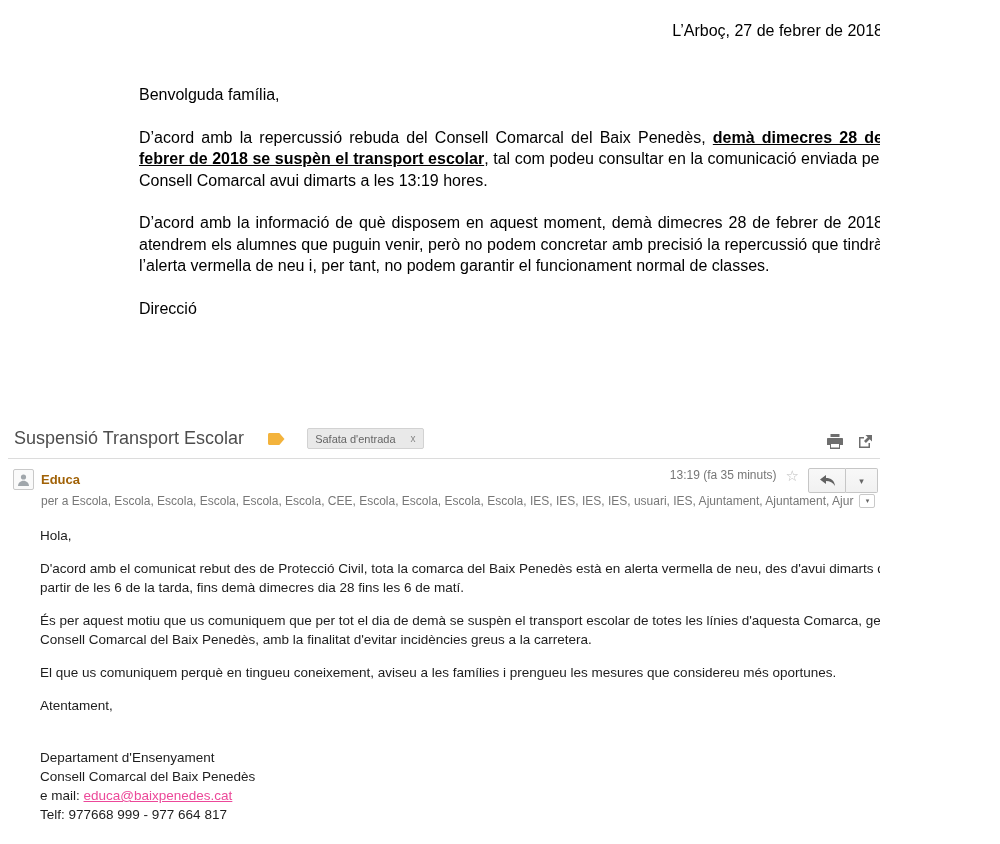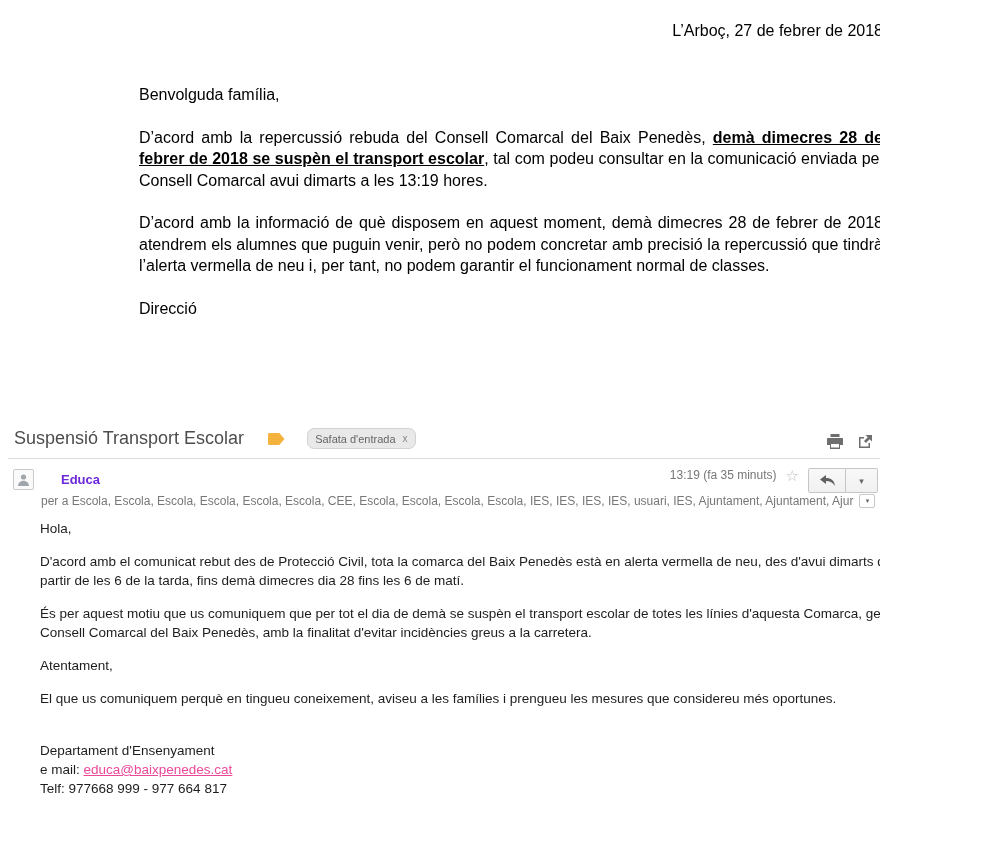--- a/index.html
+++ b/index.html
@@ -22,38 +22,38 @@
   .link { color:#1155cc; text-decoration:underline; cursor:pointer; }
 
   
   .subject-row {
     position:absolute; top:428px; left:14px; display:flex; 
   }
   .subject { font-size:18px; color:#4d4d4d; }
   .label-icon { margin-left:24px; display:flex; align-items:center; }
   .inbox-chip {
     margin-left:22px; background:#e9e9e9; border:1px solid #d2d2d2;
-    border-radius:7px; font-size:11px; color:#666; padding:2px 7px;
-    display:flex; align-items:center; gap:7px; cursor:pointer;
+    border-radius:2px; font-size:11px; color:#666; padding:2px 7px;
+    display:flex; align-items:center; gap:15px; cursor:pointer;
   }
   .chip-x { font-size:10px; color:#888; cursor:pointer; }
 
   .header-icons {
     position:absolute; top:434px; right:8px; display:flex; gap:15px; align-items:center;
   }
   .icon-btn { cursor:pointer; display:flex; align-items:center; }
 
   .divider { position:absolute; top:458px; left:8px; width:992px; border-top:1px solid #dcdcdc; }
 
   .avatar {
     position:absolute; top:469px; left:13px; width:19px; height:19px;
     border:1px solid #c9c9c9; border-radius:2px; background:#fafafa;
     display:flex; align-items:center; justify-content:center; cursor:pointer;
   }
-  .sender-name { position:absolute; top:472px; left:41px; font-size:13px; font-weight:bold; color:#6d28d9;margin-left:20px; }
+  .sender-name { position:absolute; top:472px; left:41px; font-size:13px; font-weight:bold; color:#a16207; }
 
   .meta-right { position:absolute; top:468px; right:2px; display:flex; align-items:flex-start; gap:9px; }
   .timestamp { font-size:12px; color:#777; }
   .star { font-size:15px; color:#bdbdbd; cursor:pointer; line-height:1; }
   .btn-group { display:flex; }
   .btn {
     height:25px; border:1px solid #c6c6c6; background:linear-gradient(#f8f8f8,#f1f1f1);
     display:flex; align-items:center; justify-content:center; cursor:pointer; box-sizing:border-box;
   }
   .btn-reply { min-width:38px; border-radius:2px 0 0 2px; }
@@ -65,21 +65,21 @@
   }
   .recip-drop {
     width:14px; height:12px; border:1px solid #c9c9c9; border-radius:2px;
     display:flex; align-items:center; justify-content:center; font-size:7px; color:#666; cursor:pointer;
   }
 
   .email-body {
     position:absolute; top:518px; left:40px; width:945px;
     font-size:13.5px; line-height:19px; color:#1d1d1d;
   }
-  .email-body p { margin:1px 0 14px 0; }
+  .email-body p { margin:8px 0 14px 0; }
   .email-sig { margin-top:33px; }
   .email-sig div { line-height:19px; }
   .elink { color:#ec4899; text-decoration:underline; cursor:pointer; }
 </style>
 </head>
 <body>
 
 <div class="page">
 
   <div class="letter-date">L’Arboç, 27 de febrer de 2018</div>
@@ -149,23 +149,24 @@
 
   <div class="recipients">
     <span>per a Escola, Escola, Escola, Escola, Escola, Escola, CEE, Escola, Escola, Escola, Escola, IES, IES, IES, IES, usuari, IES, Ajuntament, Ajuntament, Ajur</span>
     <span class="recip-drop">▾</span>
   </div>
 
   <div class="email-body">
     <p>Hola,</p>
     <p>D'acord amb el comunicat rebut des de Protecció Civil, tota la comarca del Baix Penedès està en alerta vermella de neu, des d'avui dimarts dia 27 de febrer a partir de les 6 de la tarda, fins demà dimecres dia 28 fins les 6 de matí.</p>
     <p>És per aquest motiu que us comuniquem que per tot el dia de demà se suspèn el transport escolar de totes les línies d'aquesta Comarca, gestionades pel Consell Comarcal del Baix Penedès, amb la finalitat d'evitar incidències greus a la carretera.</p>
+    <p>El que us comuniquem perquè en tingueu coneixement, aviseu a les famílies i prengueu les mesures que considereu més oportunes.</p>
     <p>Atentament,</p>
-    <p>El que us comuniquem perquè en tingueu coneixement, aviseu a les famílies i prengueu les mesures que considereu més oportunes.</p>
 
     <div class="email-sig">
       <div>Departament d'Ensenyament</div>
+      <div>Consell Comarcal del Baix Penedès</div>
       <div><span>e mail: </span><a class="elink">educa@baixpenedes.cat</a></div>
       <div>Telf: 977668 999 - 977 664 817</div>
     </div>
   </div>
 
 </div>
 
 </body></html>

